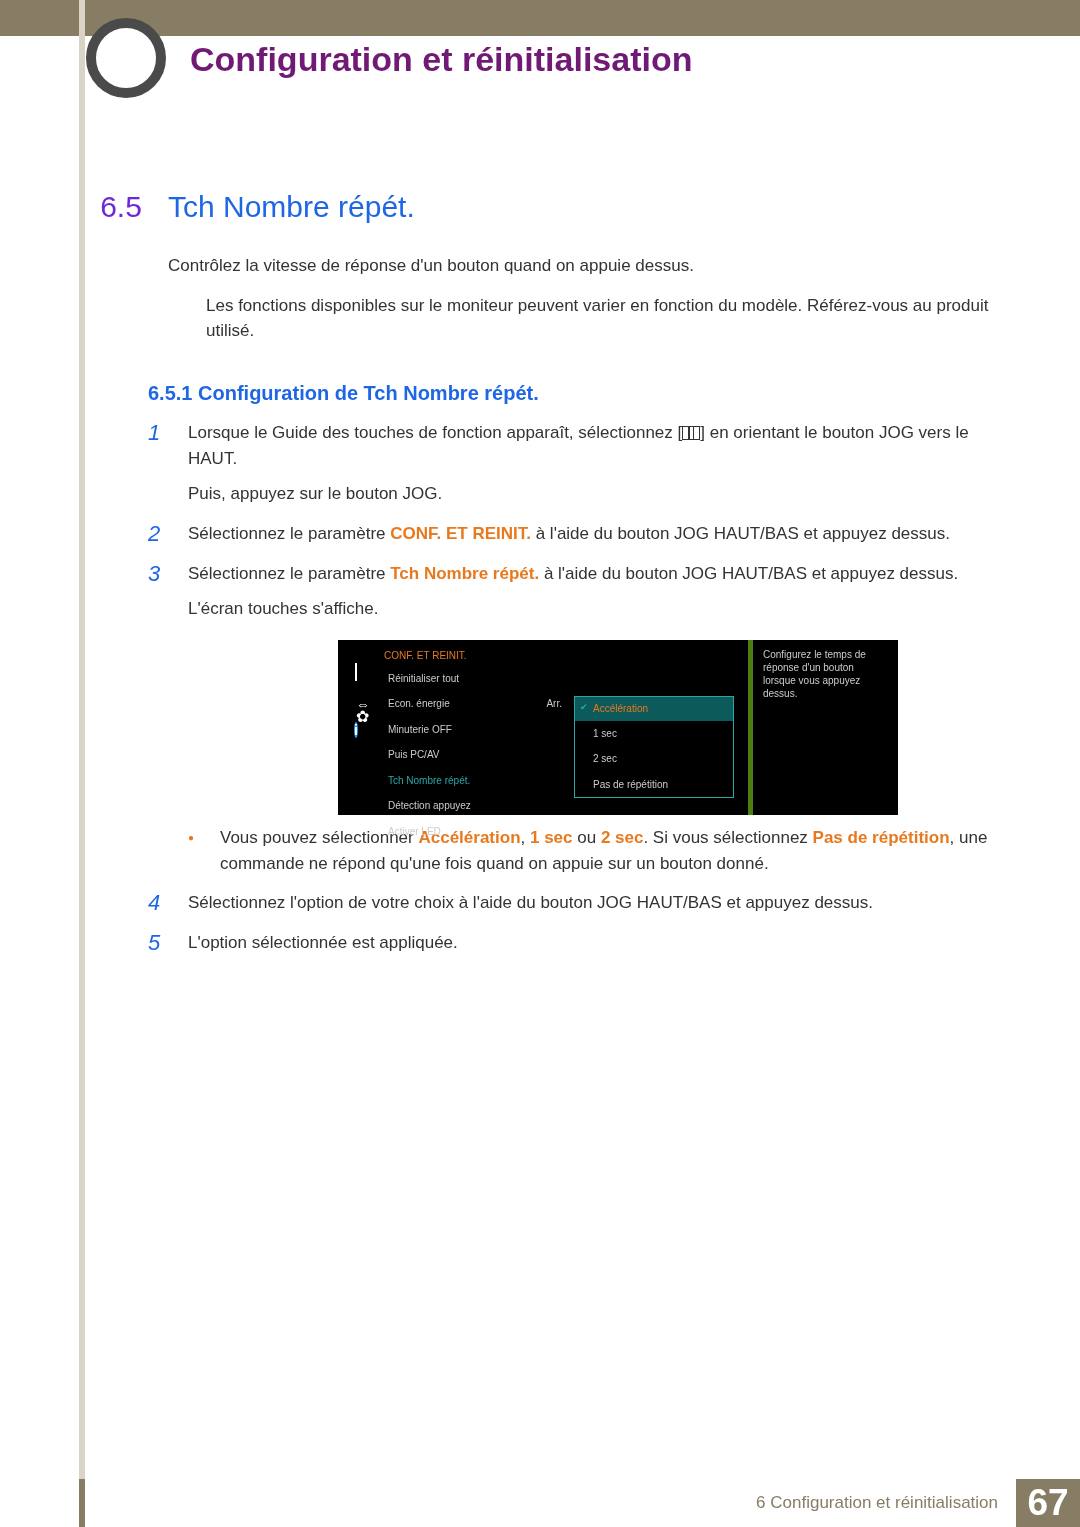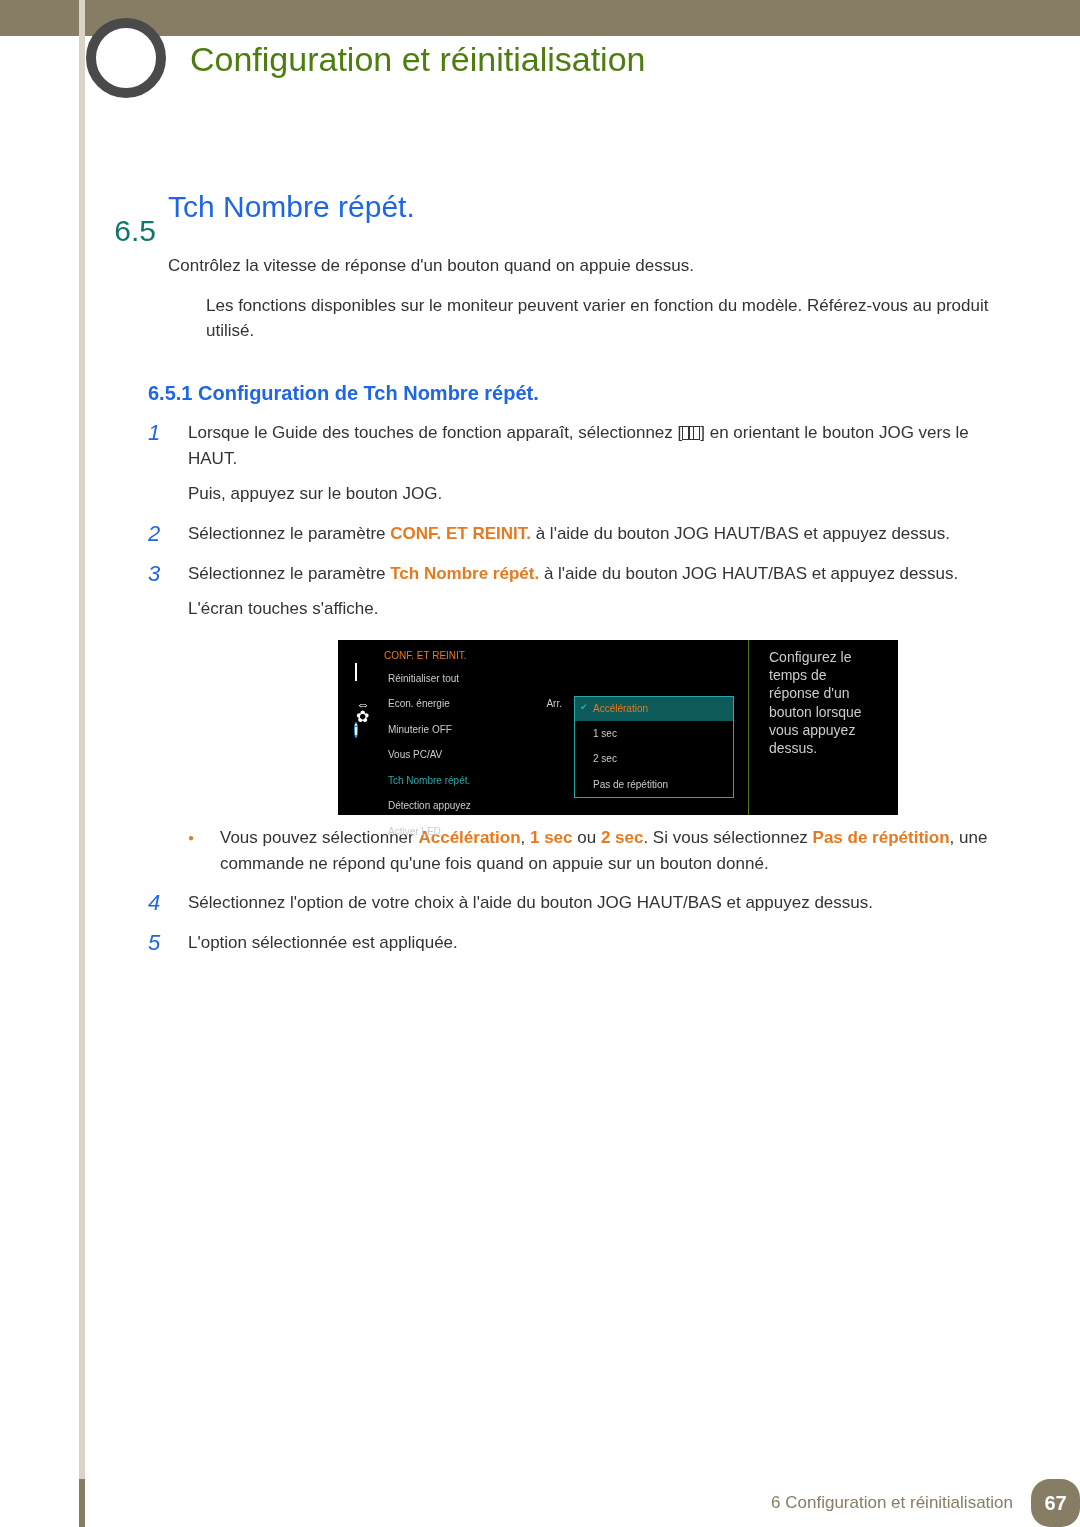--- a/index.html
+++ b/index.html
@@ -12,26 +12,26 @@
     overflow: hidden;
     color: #333;
   }
   .top-bar { position: absolute; top: 0; left: 0; right: 0; height: 36px; background: #867d64; }
   .corner-circle {
     position: absolute; top: 18px; left: 86px; width: 80px; height: 80px;
     border-radius: 50%; background: #fff; border: 10px solid #4a4a4a;
   }
   .chapter-title {
     position: absolute; top: 40px; left: 190px;
-    font-size: 34px; color: #4d7c0f; font-weight: 400;
+    font-size: 34px; color: #701a75; font-weight: 700;
   }
   .left-rail { position: absolute; top: 0; bottom: 0; left: 79px; width: 6px; background: #d9d4c6; }
   .section-number {
     position: absolute; top: 190px; left: 86px; width: 70px;
-    font-size: 30px; color: #0f766e; text-align: right; font-weight: 400; margin-top: 24px;
+    font-size: 30px; color: #6d28d9; text-align: center; font-weight: 400;
   }
   .section-title {
     position: absolute; top: 190px; left: 168px;
     font-size: 30px; color: #1f66e5; font-weight: 400;
   }
   .intro-text {
     position: absolute; top: 254px; left: 168px; right: 94px;
     font-size: 17px; color: #333; line-height: 1.4;
   }
   .note-text {
@@ -82,36 +82,36 @@
   }
   .osd-popup .p-head {
     background: #0d5a5a; color: #e8791e; padding: 4px 18px; font-size: 10px;
     position: relative;
   }
   .osd-popup .p-head::before {
     content: "✔"; position: absolute; left: 5px; color: #2aa8a8; font-size: 9px;
   }
   .osd-popup .p-item { padding: 5px 18px; color: #ccc; font-size: 10px; }
   .osd-help {
-    width: 150px; border-left: 1px solid #4d7c0f; padding: 8px 20px;
-    font-size: 14px; color: #ccc; line-height: 1.3;
+    width: 150px; border-left: 5px solid #4d7c0f; padding: 8px 10px;
+    font-size: 10px; color: #ccc; line-height: 1.3;
   }
   .footer {
     position: absolute; bottom: 0; left: 0; right: 0; height: 48px;
     display: flex; align-items: stretch;
   }
   .footer-spacer { flex: 1; }
   .footer-label {
     display: flex; align-items: center; padding: 0 18px;
     font-size: 17px; color: #867d64;
   }
   .footer-page {
-    width: 49px; background: #867d64; color: #fff;
+    width: 64px; background: #867d64; color: #fff;
     display: flex; align-items: center; justify-content: center;
-    font-size: 20px; font-weight: bold; border-radius: 19px;
+    font-size: 37px; font-weight: bold;
   }
   .footer-vstripe {
     position: absolute; bottom: 0; left: 79px; width: 6px; height: 48px; background: #867d64;
   }
   .ic-monitor { width:16px; height:12px; background:#3a7fe0; border-radius:2px; }
   .ic-window { width:16px; height:12px; border:1.5px solid #fff; position:relative; }
   .ic-window::before { content:""; position:absolute; top:3px; left:0; right:0; height:1.5px; background:#fff; }
   .ic-arrows { width:16px; height:16px; position:relative; }
   .ic-arrows::before { content:"⇔"; color:#fff; font-size:14px; position:absolute; top:-2px; }
   .ic-gear { width:16px; height:16px; position:relative; }
@@ -182,21 +182,21 @@
               </div>
             <div class="osd-item">
                 <span>Econ. énergie</span>
                 <span>Arr.</span>
               </div>
             <div class="osd-item">
                 <span>Minuterie OFF</span>
                 <span></span>
               </div>
             <div class="osd-item">
-                <span>Vous PC/AV</span>
+                <span>Puis PC/AV</span>
                 <span></span>
               </div>
             <div class="osd-item sel">
                 <span>Tch Nombre répét.</span>
                 <span></span>
               </div>
             <div class="osd-item">
                 <span>Détection appuyez</span>
                 <span></span>
               </div>

